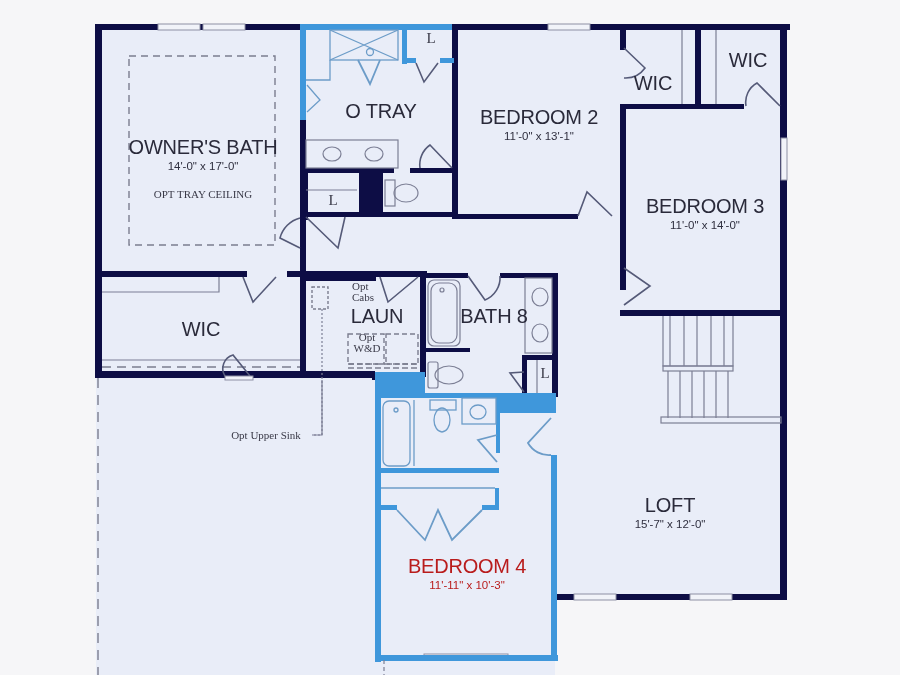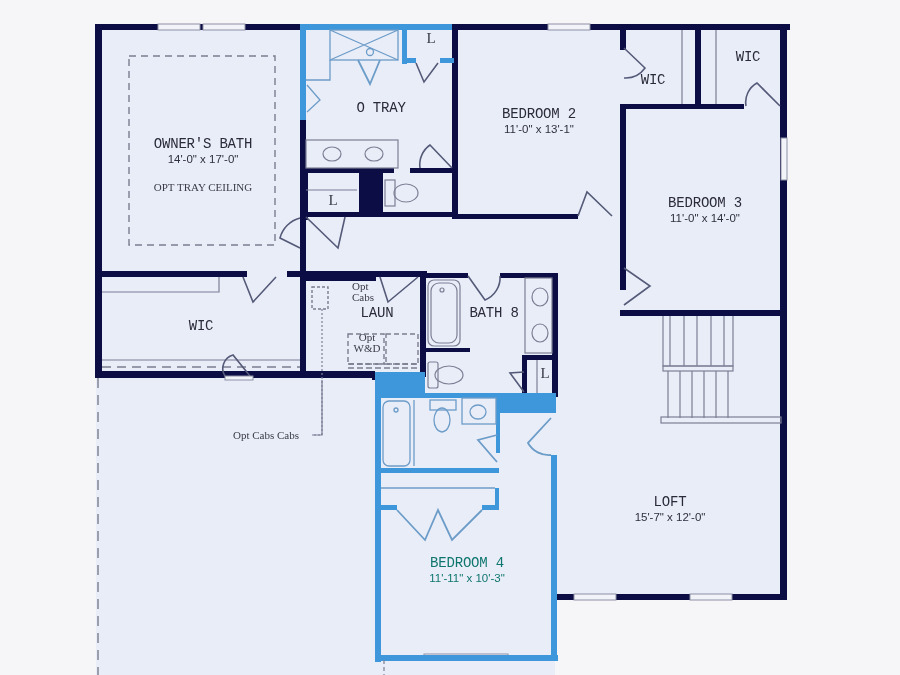--- a/index.html
+++ b/index.html
@@ -15,25 +15,25 @@
   .thin { stroke: #7c7f95; stroke-width: 1.2; fill: none; }
   .thinb { stroke: #6c9cc8; stroke-width: 1.3; fill: none; }
   .door { stroke: #555a78; stroke-width: 1.6; fill: none; }
   .doorb { stroke: #6c9cc8; stroke-width: 1.8; fill: none; }
   .dash { stroke: #7b7d8f; stroke-width: 1.4; fill: none; stroke-dasharray: 7 5; }
   .win { fill: #f1f3f9; stroke: #8d90a4; stroke-width: 1; }
   .lbl {
     position: absolute; transform: translateX(-50%);
     white-space: nowrap; text-align: center; color: #2a2a3a;
   }
-  .rname { font-family: Liberation Mono, monospace; font-size: 14px; letter-spacing: -0.2px; }
+  .rname { font-family: Liberation Sans, sans-serif; font-size: 20px; letter-spacing: -0.2px; }
   .rdim  { font-family: "Liberation Sans", sans-serif; font-size: 11.5px; color: #2f2f3f; margin-top: 1px; }
   .rnote { font-family: "Liberation Serif", serif; font-size: 11px; color: #3a3a48; margin-top: 16px; }
   .small { font-family: "Liberation Serif", serif; font-size: 11px; color: #3a3a48; line-height: 11px; }
-  .blue .rname, .blue .rdim { color: #0f766e; }
+  .blue .rname, .blue .rdim { color: #b91c1c; }
 </style>
 </head>
 <body>
 
 <svg id="plan" viewBox="0 0 900 675">
 
   <rect class="floor" x="96" y="24" width="690" height="352"></rect>
   <rect class="floor" x="555" y="310" width="231" height="290"></rect>
   <rect class="floor" x="96" y="376" width="459" height="299"></rect>
   <rect x="0" y="0" width="96" height="675" fill="#f6f6f8"></rect>
@@ -233,21 +233,21 @@
   <div class="rname">LAUN</div>
 </div>
 <div class="lbl small" style="left:352px; top:281px; text-align:left; transform:none;">
   <div>Opt</div>
   <div>Cabs</div>
 </div>
 <div class="lbl small" style="left:367px; top:332px;">
   <div>Opt</div>
   <div>W&amp;D</div>
 </div>
-<div class="lbl small" style="left:266px; top:430px;">Opt Cabs Cabs</div>
+<div class="lbl small" style="left:266px; top:430px;">Opt Upper Sink</div>
 
 <div class="lbl" style="left:494px; top:305px;">
   <div class="rname">BATH 8</div>
 </div>
 <div class="lbl small" style="left:545px; top:368px; font-size:15px;">L</div>
 
 <div class="lbl" style="left:670px; top:494px;">
   <div class="rname">LOFT</div>
   <div class="rdim">15'-7" x 12'-0"</div>
 </div>

